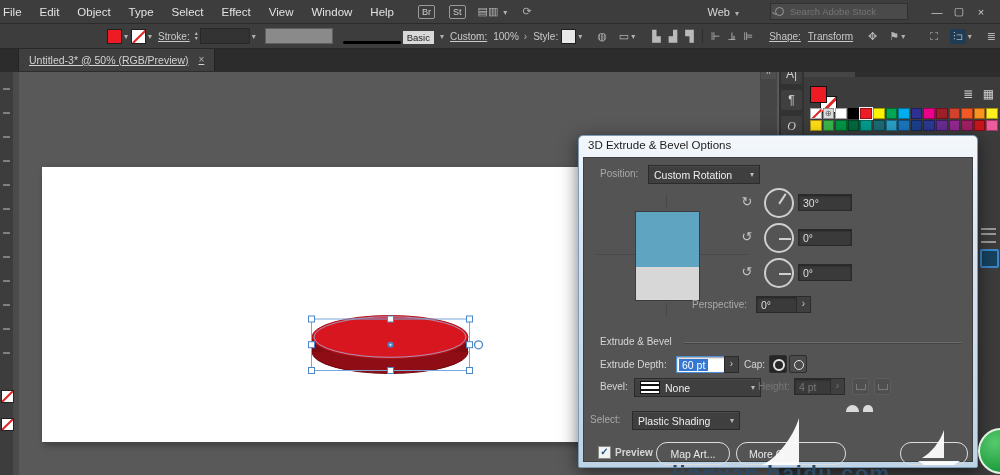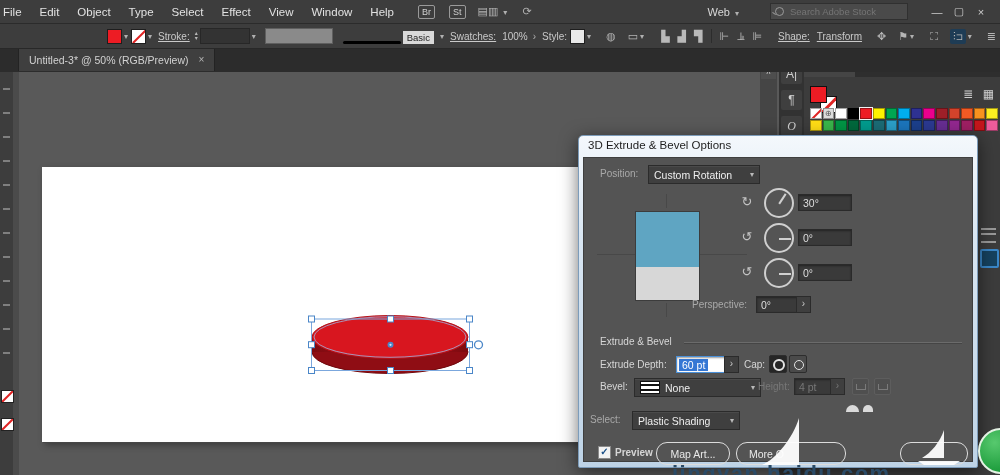--- a/index.html
+++ b/index.html
@@ -33,21 +33,21 @@
   .wideprofile{width:66px;height:14px;background:#8a8a8a;border:1px solid #5f5f5f;margin:0 6px;}
   .brush{display:flex;align-items:flex-end;height:16px;margin:0 4px;}
   .brushline{width:58px;height:3px;background:#000;border-radius:2px;}
   .brushname{background:#d9d9d9;color:#222;font-size:9.5px;padding:1px 4px;margin-left:2px;}
   .aligns{display:flex;align-items:center;margin-left:10px;color:#b9b9b9;font-size:11px;letter-spacing:0;}
   .aligns span{margin:0 4px;}
   .sep{width:1px;height:14px;background:#2c2c2c;margin:0 6px;}
   
   .tabbar{position:absolute;left:0;top:48px;width:100%;height:24px;background:#2c2c2c;z-index:25;}
   .doctab{position:absolute;left:18px;top:0;height:23px;background:#3f3f3f;border-right:1px solid #232323;border-left:1px solid #232323;
-          display:flex;align-items:center;padding:0 10px;color:#d2d2d2;font-size:10.5px;}
+          display:flex;align-items:center;padding:0 10px;color:#d2d2d2;font-size:10.5px;text-decoration:underline;}
   .doctab .x{margin-left:10px;color:#b5b5b5;font-size:10px;}
   
   .tools{position:absolute;left:0;top:72px;width:13px;bottom:0;background:#3d3d3d;border-right:6px solid #4b4b4b;z-index:20;}
   .tstub{position:absolute;left:3px;width:7px;height:2px;background:#969696;opacity:.75;}
   .t-sw{position:absolute;left:1px;width:11px;height:11px;background:#fff;border:1px solid #222;overflow:hidden;}
   .t-sw::after{content:"";position:absolute;left:-3px;top:4px;width:18px;height:2px;background:#e02424;transform:rotate(-45deg);}
   
   .artboard{position:absolute;left:42px;top:167px;width:718px;height:275px;background:#ffffff;
             box-shadow:1px 1px 0 #474747, 3px 3px 7px rgba(0,0,0,.35);z-index:4;}
   .scrolltrack{position:absolute;left:760px;top:62px;width:17px;height:380px;background:#454545;z-index:5;}
@@ -164,21 +164,21 @@
         <span>▾</span>
       </span>
     <span class="fieldD" style="width:42px;"></span>
       <span class="dd">▾</span>
     <span class="wideprofile"></span>
     <span class="brush">
       <span class="brushline"></span>
       <span class="brushname">Basic</span>
     </span>
       <span class="dd">▾</span>
-    <span class="lbl" style="text-decoration:underline;">Swatches:</span>
+    <span class="lbl" style="text-decoration:underline;">Custom:</span>
     <span class="lbl">100%</span>
     <span class="dd" style="font-size:10px;">›</span>
     <span class="lbl">Style:</span>
     <span class="sw" style="background:#e8e8e8;border:1px solid #1e1e1e;"></span>
       <span class="dd">▾</span>
     <span class="mb-ic">◍</span>
     <span class="mb-ic">▭</span>
       <span class="dd">▾</span>
     <span class="aligns">
       <span>▙</span>

